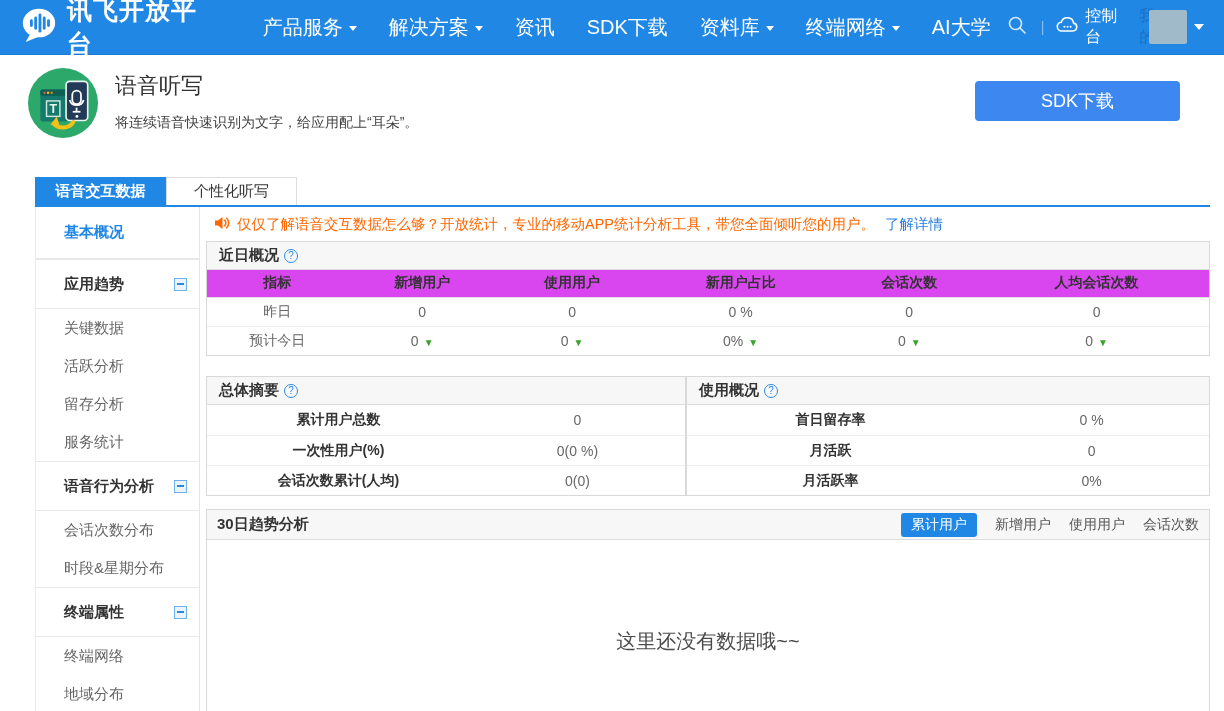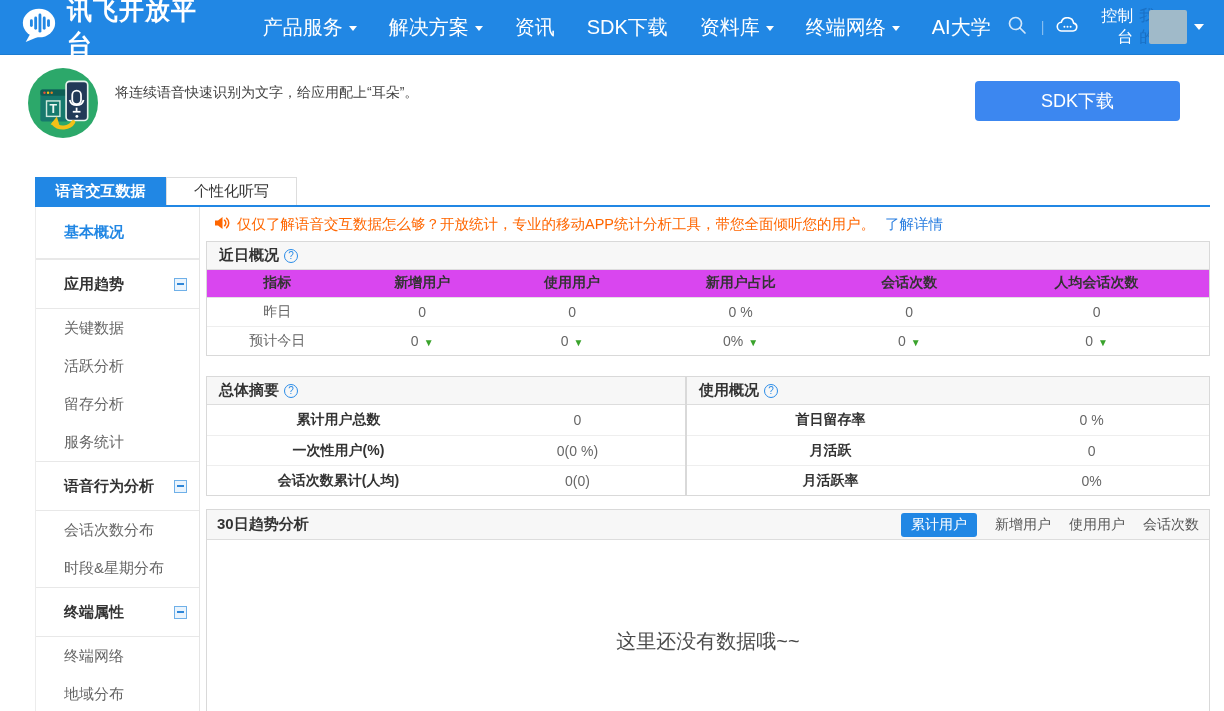--- a/index.html
+++ b/index.html
@@ -11,21 +11,21 @@
             display:flex; align-items:center; padding:0 20px; }
   .brand { display:flex; align-items:center; gap:9px; cursor:pointer; }
   .brand-text { color:#fff; font-size:25px; font-weight:bold; letter-spacing:1px; }
   .nav-menu { display:flex; margin-left:24px; height:55px; }
   .nav-item { color:#fff; font-size:20px; padding:0 16px; display:flex; align-items:center;
               gap:6px; cursor:pointer; white-space:nowrap; }
   .caret-down { width:0; height:0; border-left:4px solid transparent; border-right:4px solid transparent;
                 border-top:5px solid #fff; margin-top:2px; }
   .nav-right { margin-left:auto; display:flex; align-items:center; }
   .nav-divider { color:rgba(255,255,255,.45); font-size:14px; margin:0 12px 0 14px; }
-  .console { display:flex; align-items:center; gap:6px; color:#fff; font-size:16px; cursor:pointer;text-align:right; }
+  .console { display:flex; align-items:center; gap:6px; color:#fff; font-size:16px; cursor:pointer; }
   .my-label { color:#1a70c4; font-size:16px; margin-left:6px; position:relative; z-index:1; }
   .avatar { width:38px; height:34px; background:#a0bac9; border-radius:2px; margin-left:-22px;
             position:relative; z-index:2; cursor:pointer; }
   .avatar-caret { width:0; height:0; border-left:5px solid transparent; border-right:5px solid transparent;
                   border-top:6px solid #fff; margin-left:7px; cursor:pointer; }
 
   
   .app-header { display:flex; align-items:flex-start; padding:13px 44px 0 28px; height:100px; }
   .app-icon { flex:0 0 auto; cursor:default; }
   .app-meta { margin-left:17px; padding-top:3px; }
@@ -183,20 +183,21 @@
         <rect x="43" y="22" width="8.5" height="13" rx="4.2" fill="none" stroke="#fff" stroke-width="1.7"></rect>
         <path d="M40.5 31 a7 7 0 0 0 13.5 0" fill="none" stroke="#fff" stroke-width="1.7"></path>
         <line x1="47.2" y1="38.5" x2="47.2" y2="42" stroke="#fff" stroke-width="1.7"></line>
         <line x1="43.5" y1="42.5" x2="51" y2="42.5" stroke="#fff" stroke-width="1.7"></line>
         <circle cx="47.5" cy="47" r="1.4" fill="#fff"></circle>
         <path d="M25 54 a11 9 0 0 0 19 -1.5" fill="none" stroke="#f2c118" stroke-width="4" stroke-linecap="round"></path>
         <path d="M28 47 L22 55 L31 57 Z" fill="#f2c118"></path>
       </svg>
     </div>
     <div class="app-meta">
+      <div class="app-title">语音听写</div>
       <div class="app-sub">将连续语音快速识别为文字，给应用配上“耳朵”。</div>
     </div>
     <button class="sdk-btn">SDK下载</button>
   </div>
 
   <div class="tabs-wrap">
     <div class="tab active">语音交互数据</div>
     <div class="tab inactive">个性化听写</div>
   </div>
 

